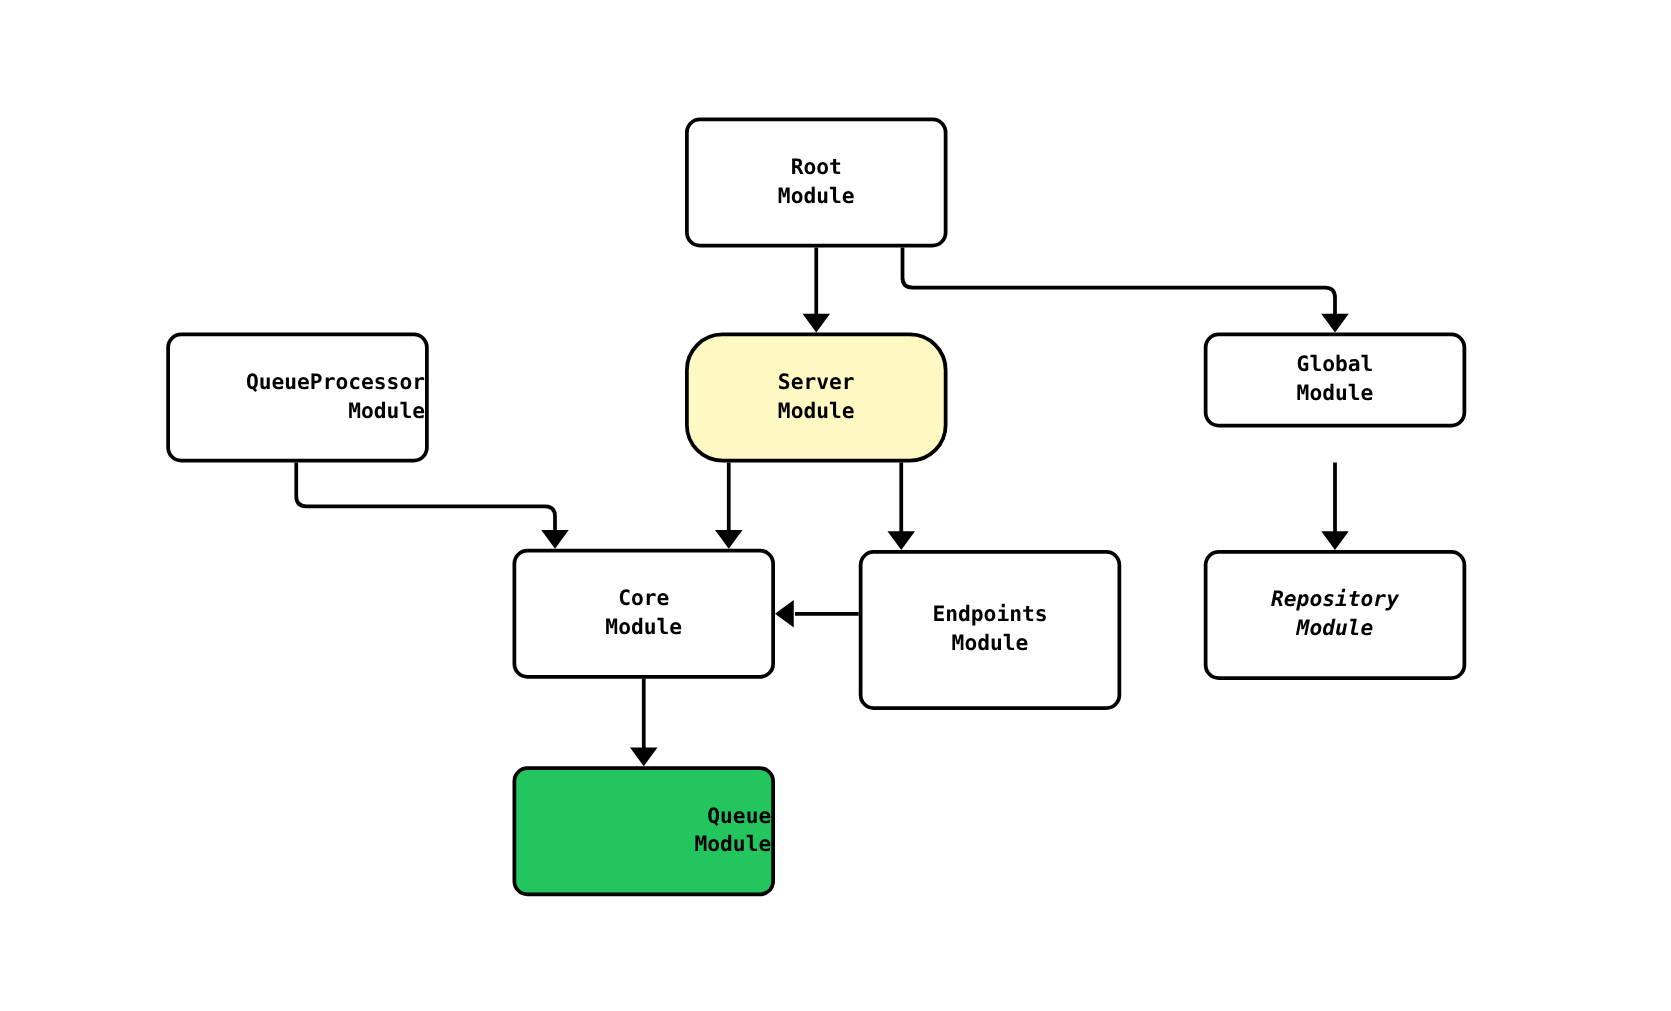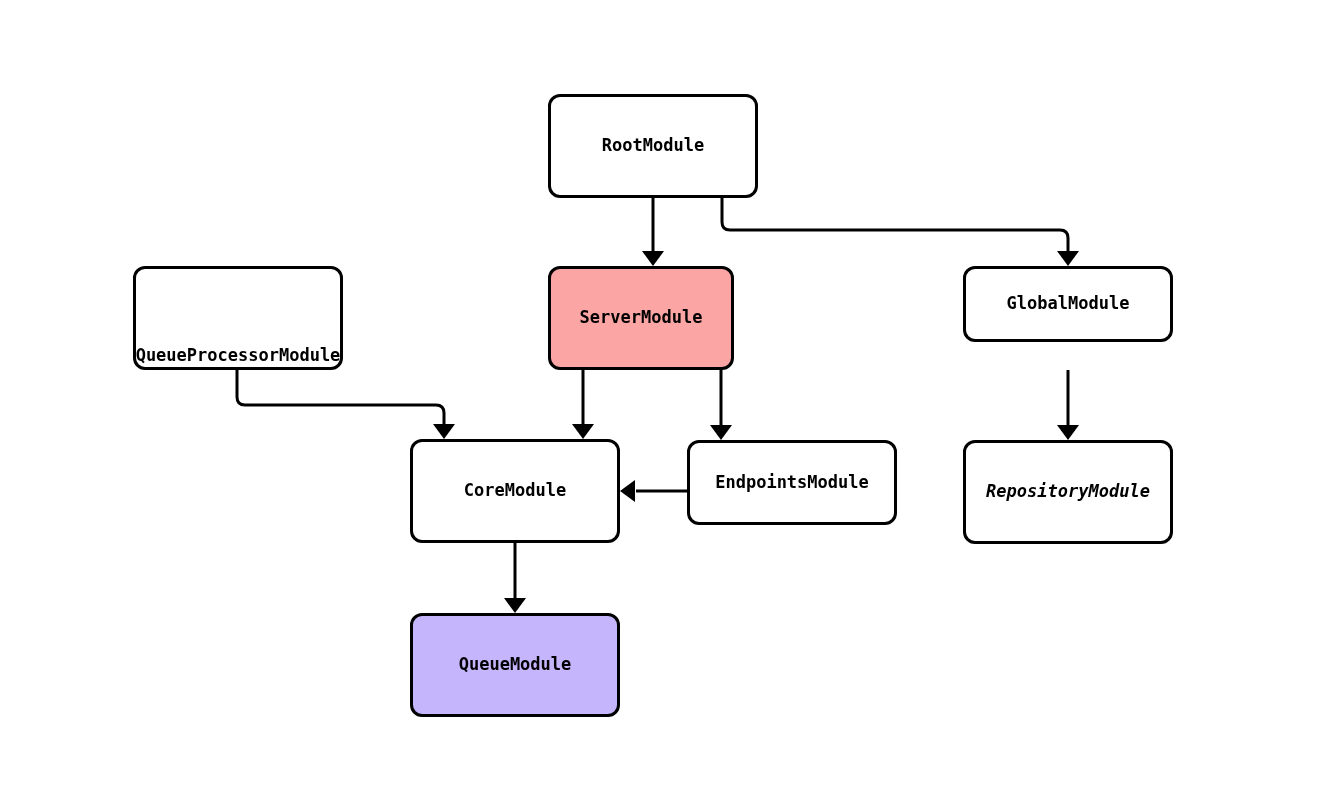--- a/index.html
+++ b/index.html
@@ -27,21 +27,21 @@
     width: 1337px;
     height: 809px;
   }
   .node {
     position: absolute;
     box-sizing: border-box;
     background: #ffffff;
     border: 3px solid #000000;
     border-radius: 12px;
     display: flex;
-    flex-direction: row;
+    flex-direction: column;
     align-items: center;
     justify-content: center;
     z-index: 2;
   }
   .node-label {
     font-family: "DejaVu Sans Mono", "Liberation Mono", monospace;
     font-size: 17px;
     font-weight: 700;
     line-height: 1.36;
     color: #000000;
@@ -77,43 +77,43 @@
   <div class="node" style="left: 548px; top: 94px; width: 210px; height: 104px; border-color: rgb(0, 0, 0); background: rgb(255, 255, 255); border-width: 3px;">
     <span class="node-label">Root</span>
     <span class="node-label">Module</span>
   </div>
 
   <div class="node" style="left: 133px; top: 266px; width: 210px; height: 104px; border-color: rgb(0, 0, 0); background: rgb(255, 255, 255); border-width: 3px; align-items: flex-end;">
     <span class="node-label">QueueProcessor</span>
     <span class="node-label">Module</span>
   </div>
 
-  <div class="node" style="left: 548px; top: 266px; width: 186px; height: 104px; border-color: rgb(0, 0, 0); background: #fca5a5; border-width: 3px;">
+  <div class="node" style="left: 548px; top: 266px; width: 210px; height: 104px; border-color: rgb(0, 0, 0); background: #fef9c3; border-width: 3px; border-radius: 30px;">
     <span class="node-label">Server</span>
     <span class="node-label">Module</span>
   </div>
 
   <div class="node" style="left: 963px; top: 266px; width: 210px; height: 76px; border-color: rgb(0, 0, 0); background: rgb(255, 255, 255); border-width: 3px;">
     <span class="node-label">Global</span>
     <span class="node-label">Module</span>
   </div>
 
   <div class="node" style="left: 410px; top: 439px; width: 210px; height: 104px; border-color: rgb(0, 0, 0); background: rgb(255, 255, 255); border-width: 3px;">
     <span class="node-label">Core</span>
     <span class="node-label">Module</span>
   </div>
 
-  <div class="node" style="left: 687px; top: 440px; width: 210px; height: 85px; border-color: rgb(0, 0, 0); background: rgb(255, 255, 255); border-width: 3px;">
+  <div class="node" style="left: 687px; top: 440px; width: 210px; height: 128px; border-color: rgb(0, 0, 0); background: rgb(255, 255, 255); border-width: 3px;">
     <span class="node-label">Endpoints</span>
     <span class="node-label">Module</span>
   </div>
 
   <div class="node" style="left: 963px; top: 440px; width: 210px; height: 104px; border-color: rgb(0, 0, 0); background: rgb(255, 255, 255); border-width: 3px; font-style: italic;">
     <span class="node-label">Repository</span>
     <span class="node-label">Module</span>
   </div>
 
-  <div class="node" style="left: 410px; top: 613px; width: 210px; height: 104px; border-color: rgb(0, 0, 0); background: #c4b5fd; border-width: 3px;">
+  <div class="node" style="left: 410px; top: 613px; width: 210px; height: 104px; border-color: rgb(0, 0, 0); background: #22c55e; border-width: 3px; align-items: flex-end;">
     <span class="node-label">Queue</span>
     <span class="node-label">Module</span>
   </div>
 
 </div>
 
 </body></html>

